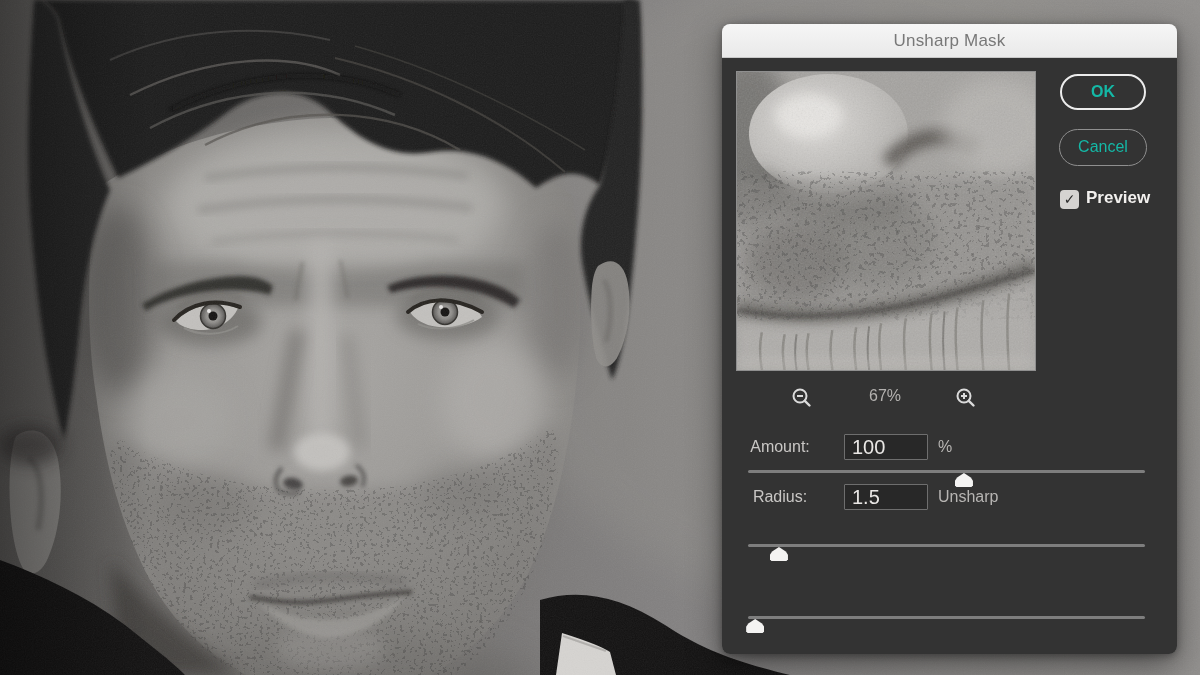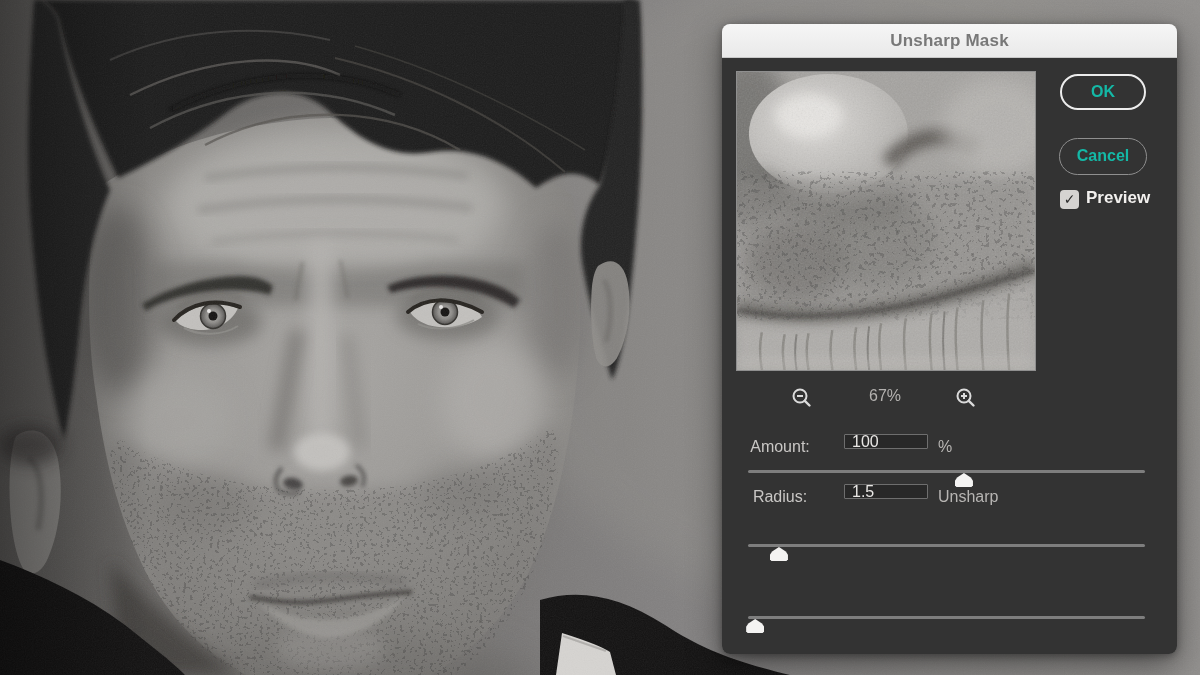--- a/index.html
+++ b/index.html
@@ -6,57 +6,57 @@
   *{box-sizing:border-box;font-family:"Liberation Sans","DejaVu Sans",sans-serif;}
   .stage{position:relative;width:1200px;height:675px;overflow:hidden;background:#8b8988;}
   .photo{position:absolute;left:0;top:0;width:1200px;height:675px;display:block;}
 
   
   .dialog{position:absolute;left:722px;top:24px;width:455px;height:630px;
           border-radius:8px;box-shadow:0 12px 34px rgba(0,0,0,.45), 0 2px 8px rgba(0,0,0,.35);}
   .titlebar{position:absolute;left:0;top:0;width:100%;height:34px;
             background:linear-gradient(#f6f6f6,#e9e9e9);
             border-bottom:1px solid #c8c8c8;border-radius:8px 8px 0 0;
-            text-align:center;line-height:34px;font-size:17px;font-weight:700;color:#787878;
+            text-align:center;line-height:34px;font-size:17px;font-weight:400;color:#787878;
             letter-spacing:.2px;cursor:default;}
   .dbody{position:absolute;left:0;top:34px;width:100%;height:596px;background:#333333;
          border-radius:0 0 8px 8px;}
   .preview-box{position:absolute;left:14px;top:13px;width:300px;height:300px;
                border:1px solid #8f8f8f;background:#a09e9b;overflow:hidden;}
   .preview-box svg{display:block;width:100%;height:100%;}
 
   
   .zoom-row{position:absolute;left:0;top:326px;width:328px;height:26px;padding-left:38px;}
   .zoom-btn{position:absolute;top:2px;width:24px;height:24px;background:none;border:none;
             padding:0;cursor:pointer;}
   .zoom-out{left:68px;} .zoom-in{left:232px;}
   .zoom-level{position:absolute;left:130px;top:3px;width:66px;text-align:center;
               font-size:16px;color:#b3b1af;}
 
   
   .prow{position:absolute;left:0;width:100%;height:26px;}
   .prow .plabel{position:absolute;left:0;top:0;width:116px;text-align:center;
                 font-size:16px;line-height:26px;color:#c9c7c5;}
-  .prow input{position:absolute;left:122px;top:0;width:84px;height:15px;background:#282828;
-              border:1px solid #6e6e6e;border-radius:1px;color:#e9e7e5;font-size:16px;
+  .prow input{position:absolute;left:122px;top:0;width:84px;height:26px;background:#282828;
+              border:1px solid #6e6e6e;border-radius:1px;color:#e9e7e5;font-size:20px;
               padding:0 7px;outline:none;}
   .prow .punit{position:absolute;left:216px;top:0;font-size:16px;line-height:26px;color:#b7b5b3;}
   .row-amount{top:376px;} .row-radius{top:426px;} .row-threshold{top:522px;}
 
   .slider{position:absolute;left:26px;width:397px;height:20px;}
   .sl-amount{top:412px;} .sl-radius{top:486px;} .sl-threshold{top:558px;}
   .track{position:absolute;left:0;top:0;width:100%;height:3px;background:#7e7e7e;border-radius:2px;cursor:pointer;}
   .handle{position:absolute;top:3px;width:18px;height:14px;background:#f4f3f2;cursor:grab;
           clip-path:polygon(50% 0%,88% 32%,100% 55%,100% 88%,92% 100%,8% 100%,0% 88%,0% 55%,12% 32%);}
 
   
   .btn{position:absolute;background:#333333;color:#14b8a6;font-size:16px;font-weight:600;
        border-radius:19px;cursor:pointer;text-align:center;}
   .btn-ok{left:338px;top:16px;width:86px;height:36px;border:2px solid #ececec;line-height:32px;}
-  .btn-cancel{left:337px;top:80px;width:88px;height:37px;border:1.5px solid #8f8f8f;line-height:34px;font-weight:700;}
+  .btn-cancel{left:337px;top:71px;width:88px;height:37px;border:1.5px solid #8f8f8f;line-height:34px;font-weight:400;}
   .checkbox{position:absolute;left:338px;top:132px;width:19px;height:19px;background:#d5d3d1;
             border-radius:4px;cursor:pointer;text-align:center;line-height:19px;font-size:14px;
             font-weight:900;color:#2c2c2c;}
   .checkbox:not(.checked){color:transparent;}
   .cb-label{position:absolute;left:364px;top:130px;font-size:17px;font-weight:700;color:#f2f0ee;cursor:pointer;}
 </style>
 </head>
 <body>
 
 <div class="stage">

